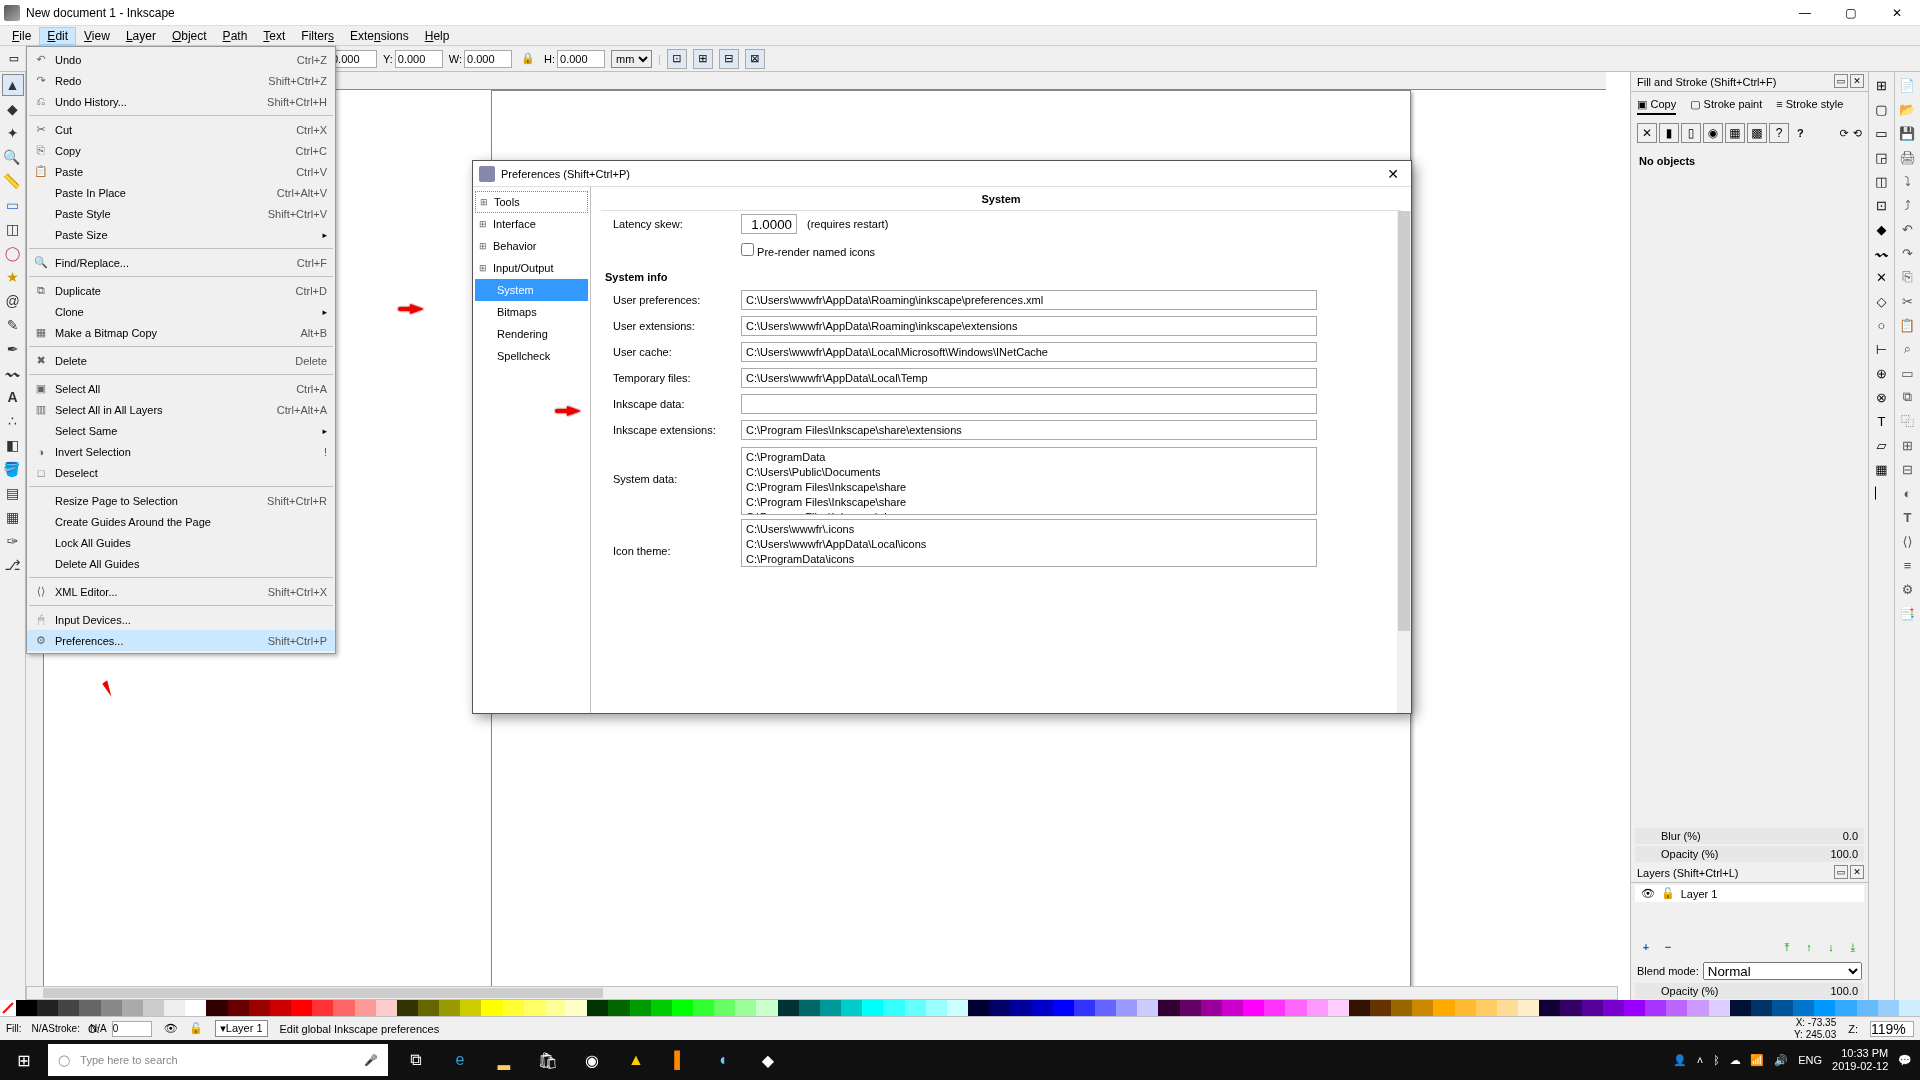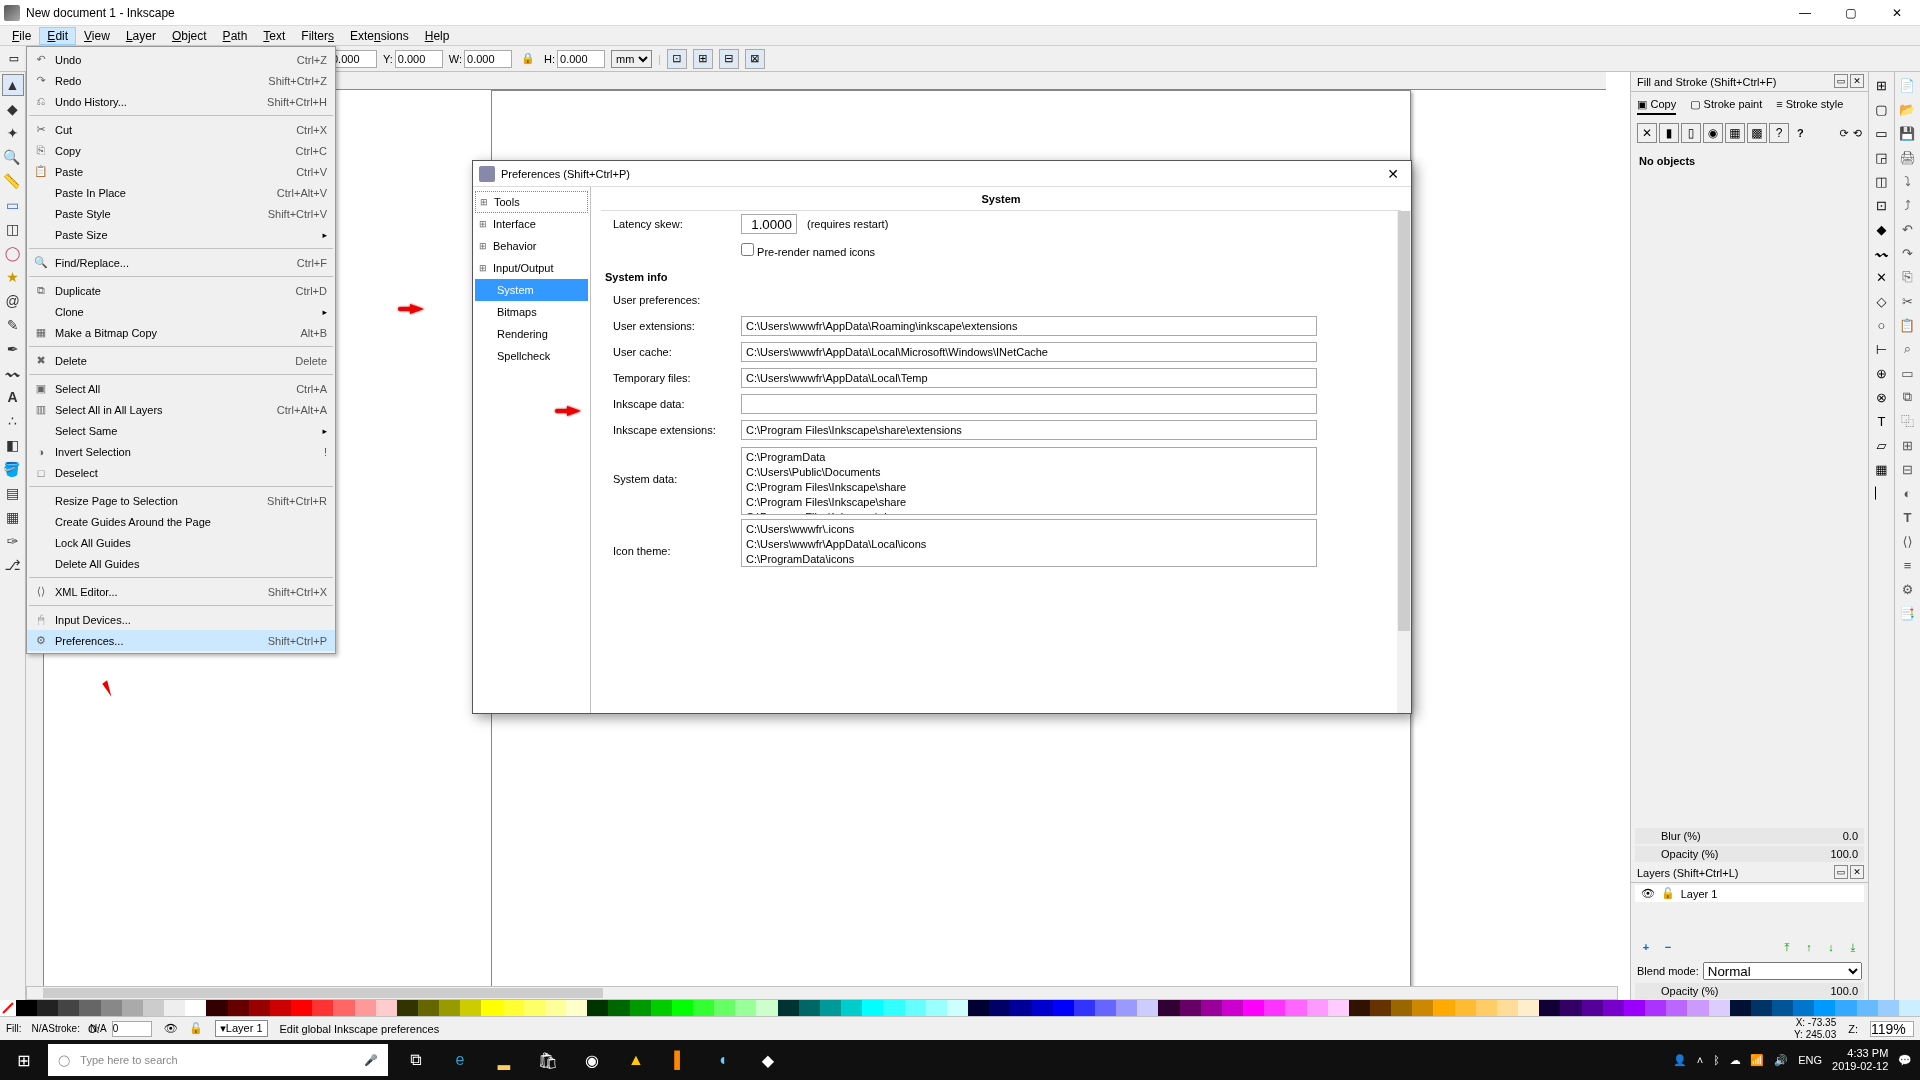--- a/index.html
+++ b/index.html
@@ -504,20 +504,21 @@
         <input class="spin" value="1.0000" style="">
         <span>(requires restart)</span>
       </div>
       <div class="prow">
         <div class="plabel"></div>
         <label><input type="checkbox" style=""> <span>Pre-render named icons</span></label>
       </div>
       <div class="psh">System info</div>
       <div class="prow">
           <div class="plabel">User preferences:</div>
+          <div class="pinput"><input type="text" value="C:\Users\wwwfr\AppData\Roaming\inkscape\preferences.xml" style=""></div>
         </div>
       <div class="prow">
           <div class="plabel">User extensions:</div>
           <div class="pinput"><input type="text" value="C:\Users\wwwfr\AppData\Roaming\inkscape\extensions" style=""></div>
         </div>
       <div class="prow">
           <div class="plabel">User cache:</div>
           <div class="pinput"><input type="text" value="C:\Users\wwwfr\AppData\Local\Microsoft\Windows\INetCache" style=""></div>
         </div>
       <div class="prow">
@@ -706,18 +707,18 @@
   </div>
   <div class="tray">
     <span>👤</span>
     <span>˄</span>
     <span>ᛒ</span>
     <span>☁</span>
     <span>📶</span>
     <span>🔊</span>
     <span>ENG</span>
     <div class="clock">
-      <div>4:33 PM</div>
+      <div>10:33 PM</div>
       <div>2019-02-12</div>
     </div>
     <span>💬</span>
   </div>
 </div>
 
 </body></html>

